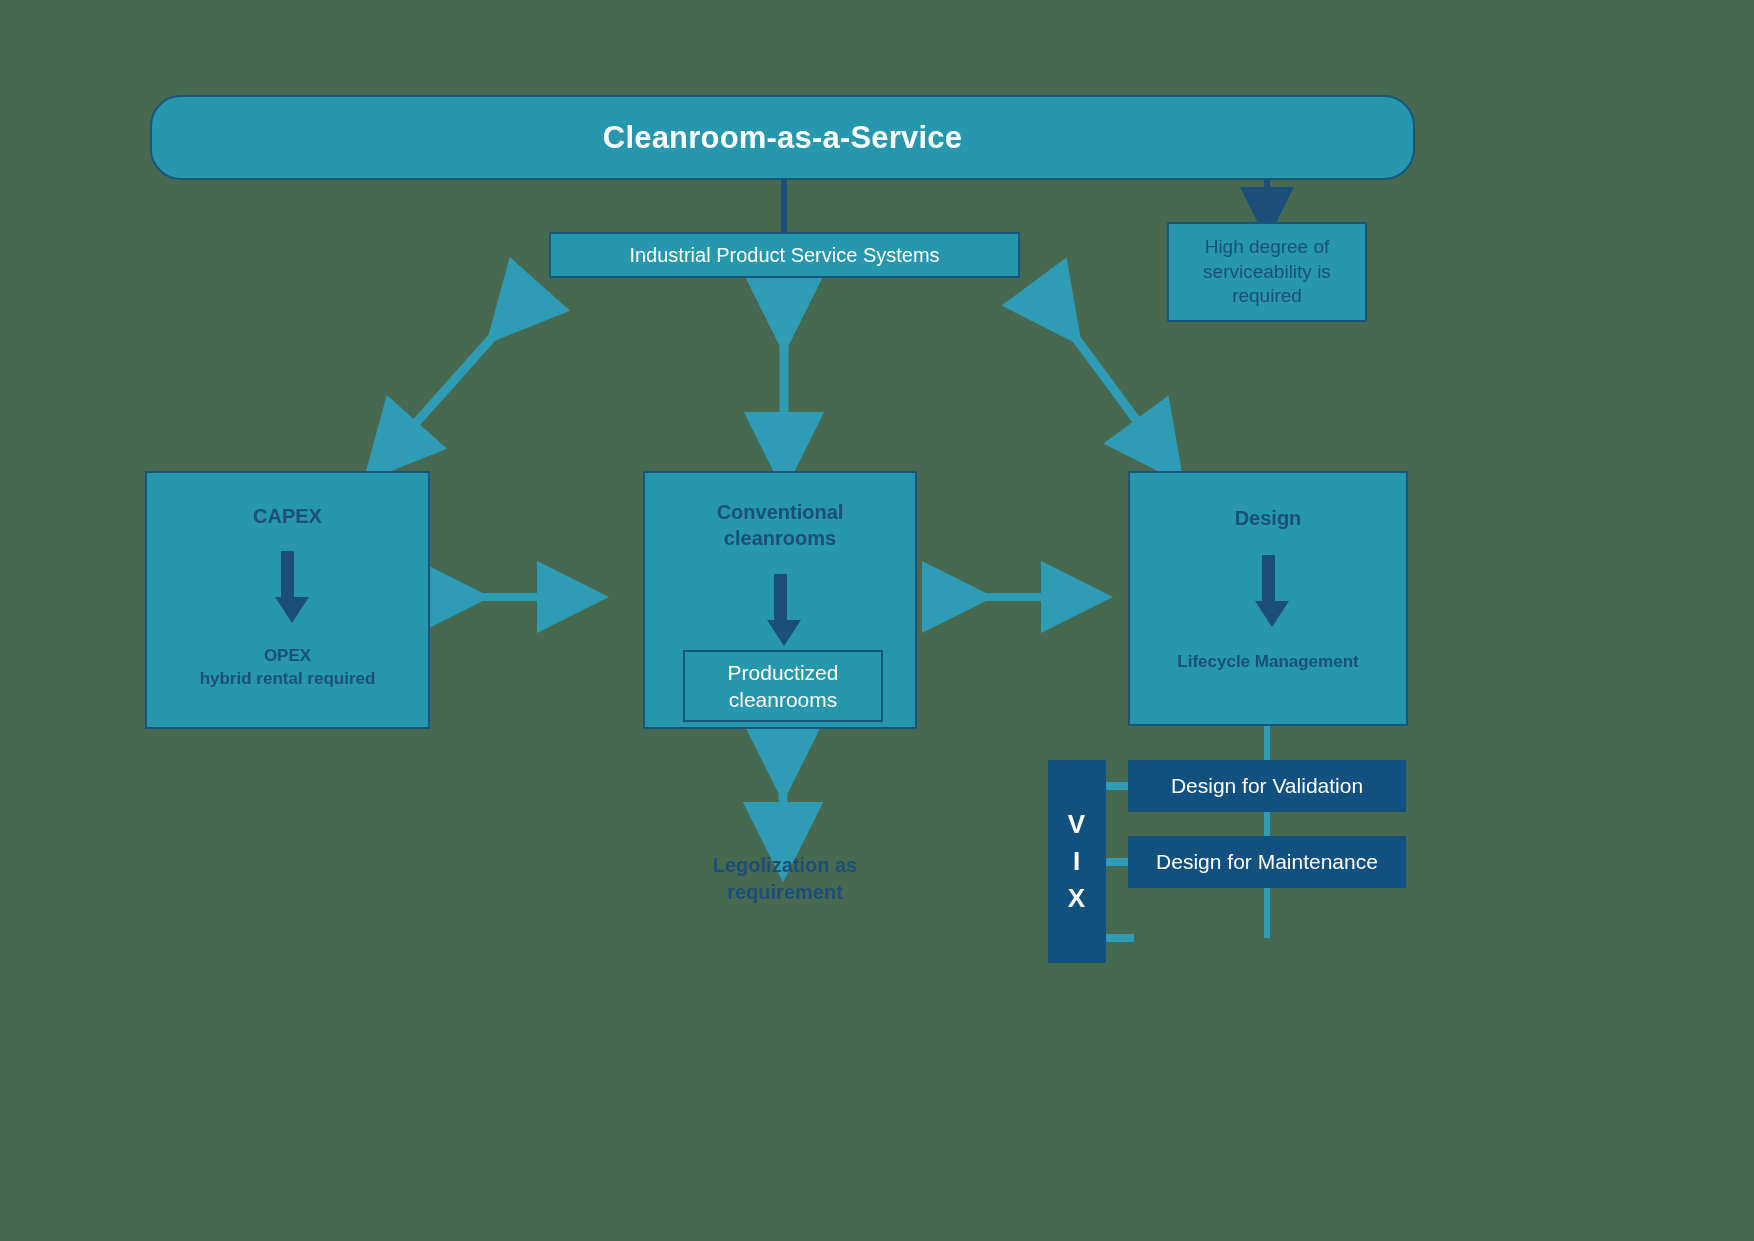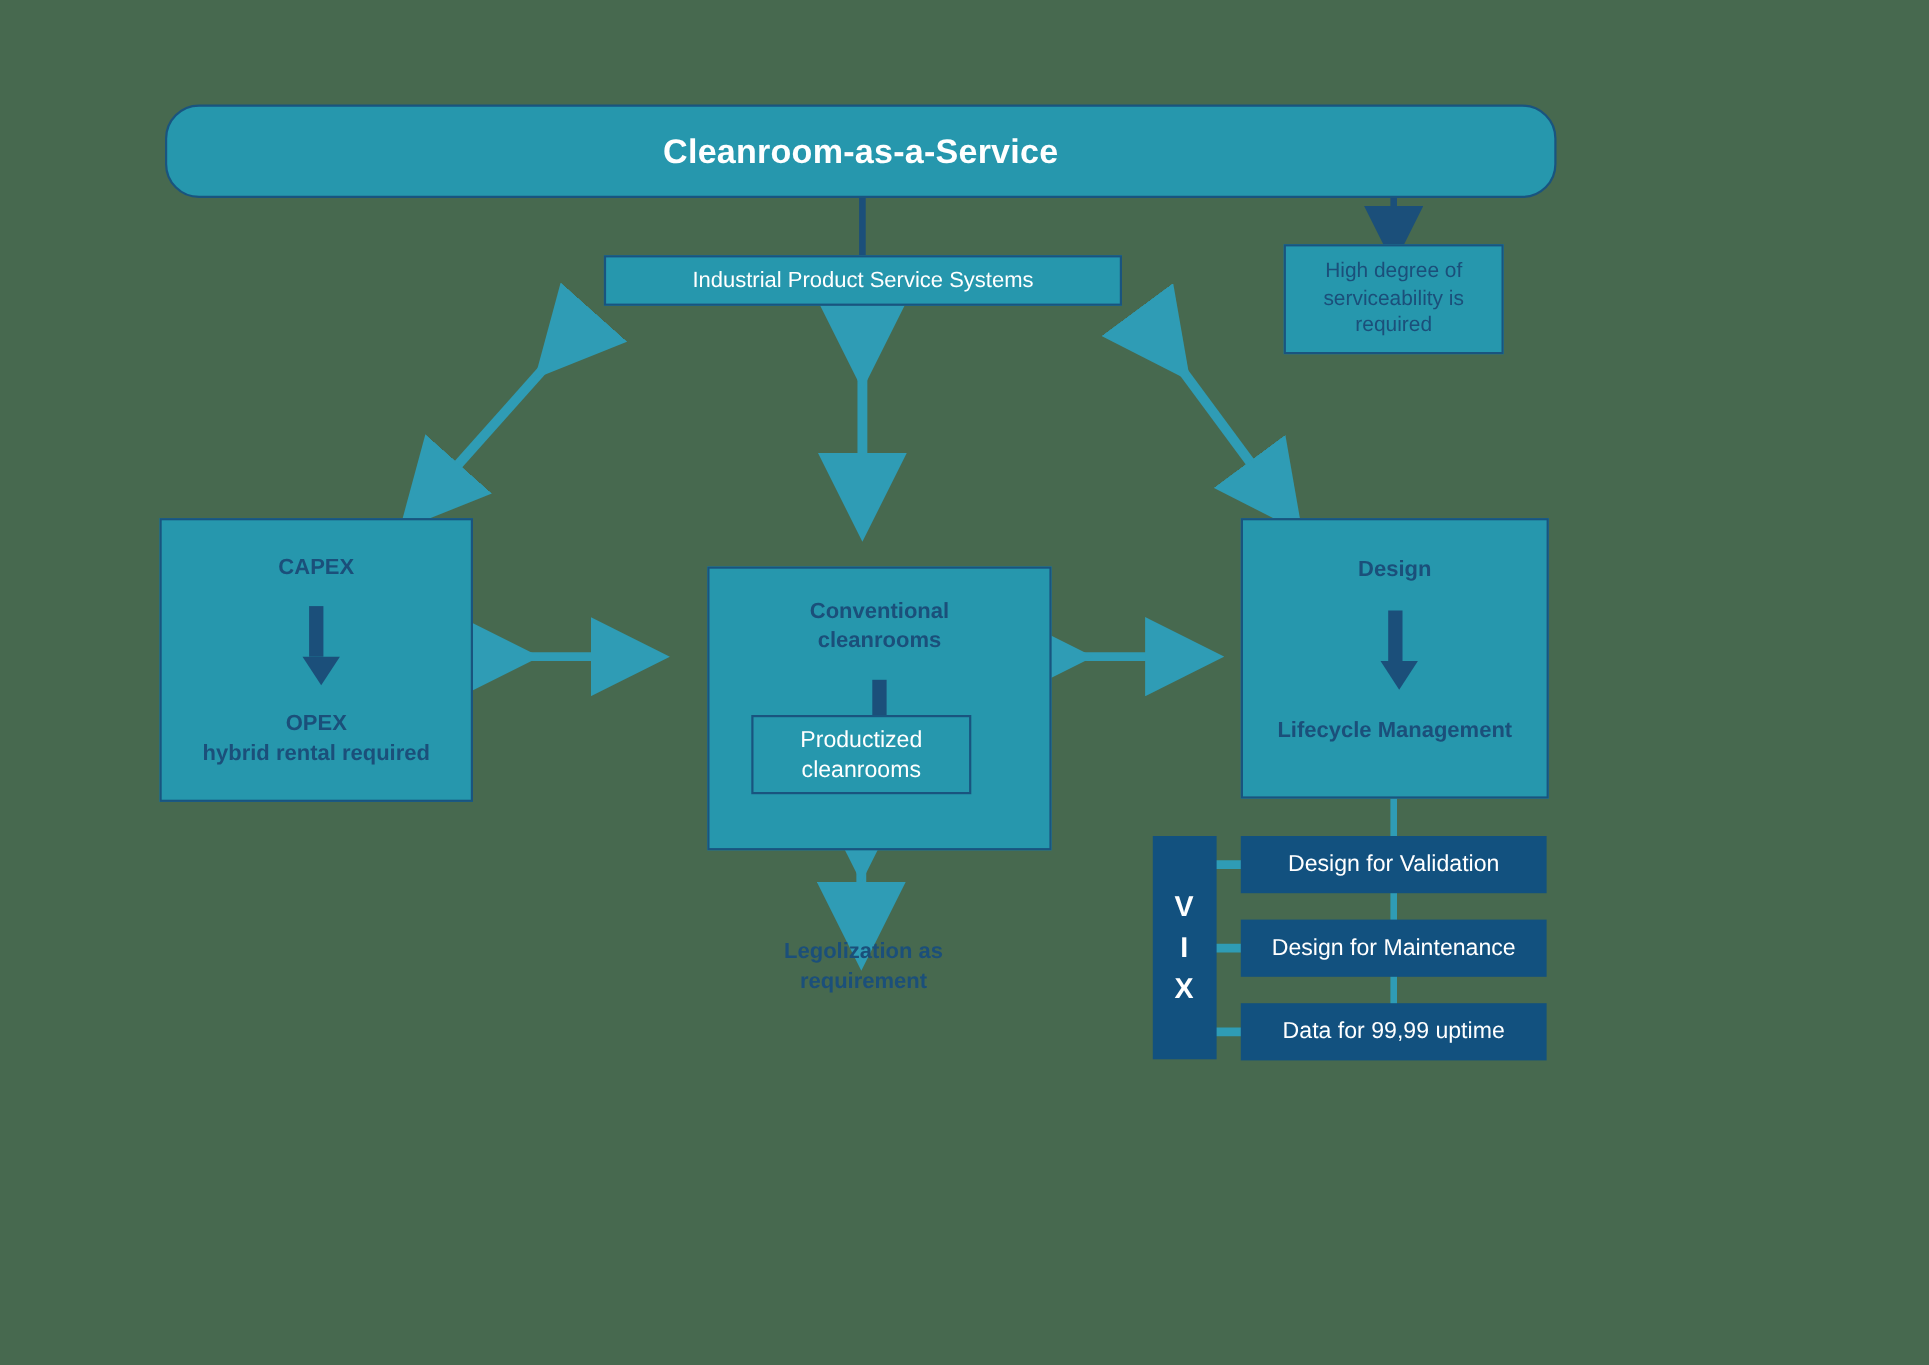--- a/index.html
+++ b/index.html
@@ -25,26 +25,26 @@
   
   #ipss-box{left:549px;top:232px;width:471px;height:46px;}
   #ipss-box .lbl{font-size:20px;}
 
   
   #serv-box{left:1167px;top:222px;width:200px;height:100px;}
   #serv-box .lbl{font-size:19px;line-height:1.3;}
 
   
   #capex-box{left:145px;top:471px;width:285px;height:258px;}
-  #conv-box{left:643px;top:471px;width:313px;height:258px;margin-top:44px;}
+  #conv-box{left:643px;top:471px;width:274px;height:258px;}
   #service-box{left:1128px;top:471px;width:280px;height:255px;}
 
   .colinner{position:absolute;left:0;right:0;display:flex;flex-direction:column;align-items:center;}
   .colhead{font-size:20px;font-weight:bold;color:#1b4f7a;line-height:1.32;}
-  .colfoot{font-size:20px;font-weight:bold;color:#1b4f7a;line-height:1.32;}
+  .colfoot{font-size:17px;font-weight:bold;color:#1b4f7a;line-height:1.32;}
 
   
   .downarrow{position:relative;width:26px;}
   .downarrow .shaft{width:13px;height:46px;background:#1b4f7a;margin:0 auto;}
   .downarrow .head{width:0;height:0;border-left:17px solid transparent;border-right:17px solid transparent;border-top:26px solid #1b4f7a;margin:0 auto;}
 
   
   #prod-box{left:683px;top:650px;width:200px;height:72px;background:#2697ad;border:2px solid #19547f;}
   #prod-box .lbl{font-size:21px;line-height:1.3;}
 
@@ -164,17 +164,14 @@
       <div>X</div>
     </div>
   </div>
 
   <div class="box navy" id="dfv-box">
     <span class="lbl t-white">Design for Validation</span>
   </div>
   <div class="box navy" id="dfm-box">
     <span class="lbl t-white">Design for Maintenance</span>
   </div>
-  <div class="box navy" id="dup-box">
-    <span class="lbl t-white">Data for 99,99 uptime</span>
-  </div>
 
 </div>
 
 </body></html>

